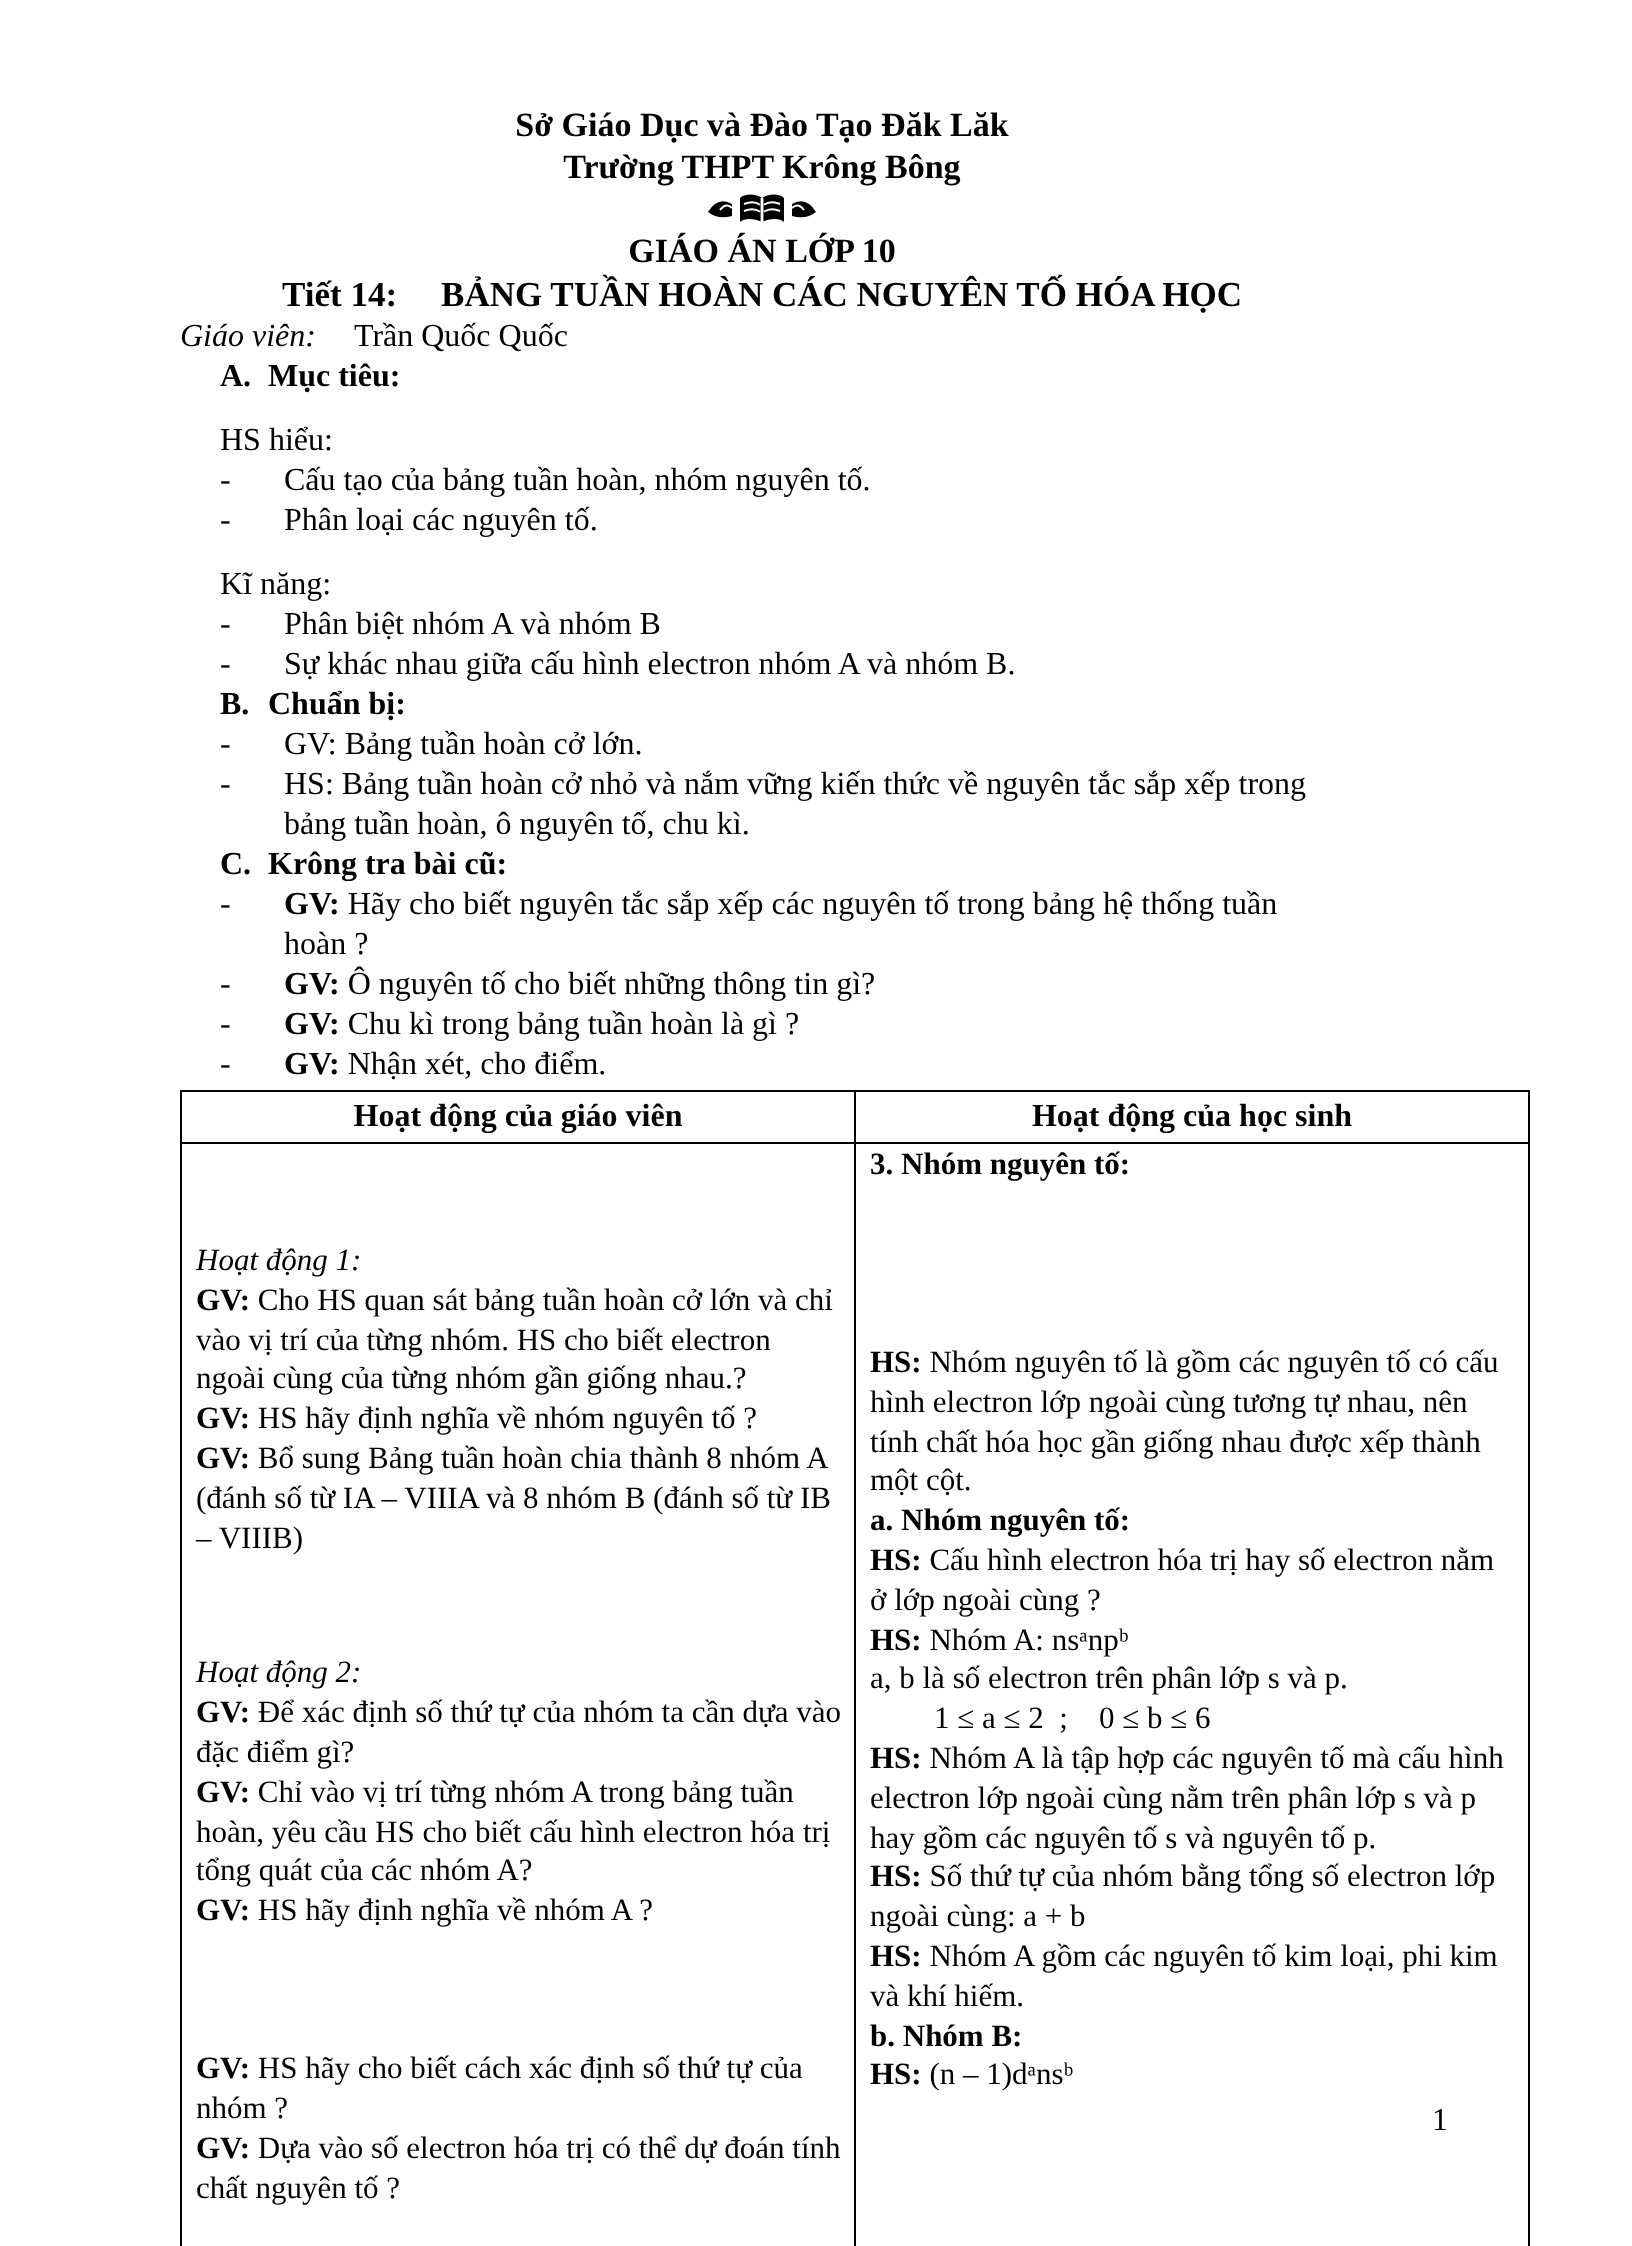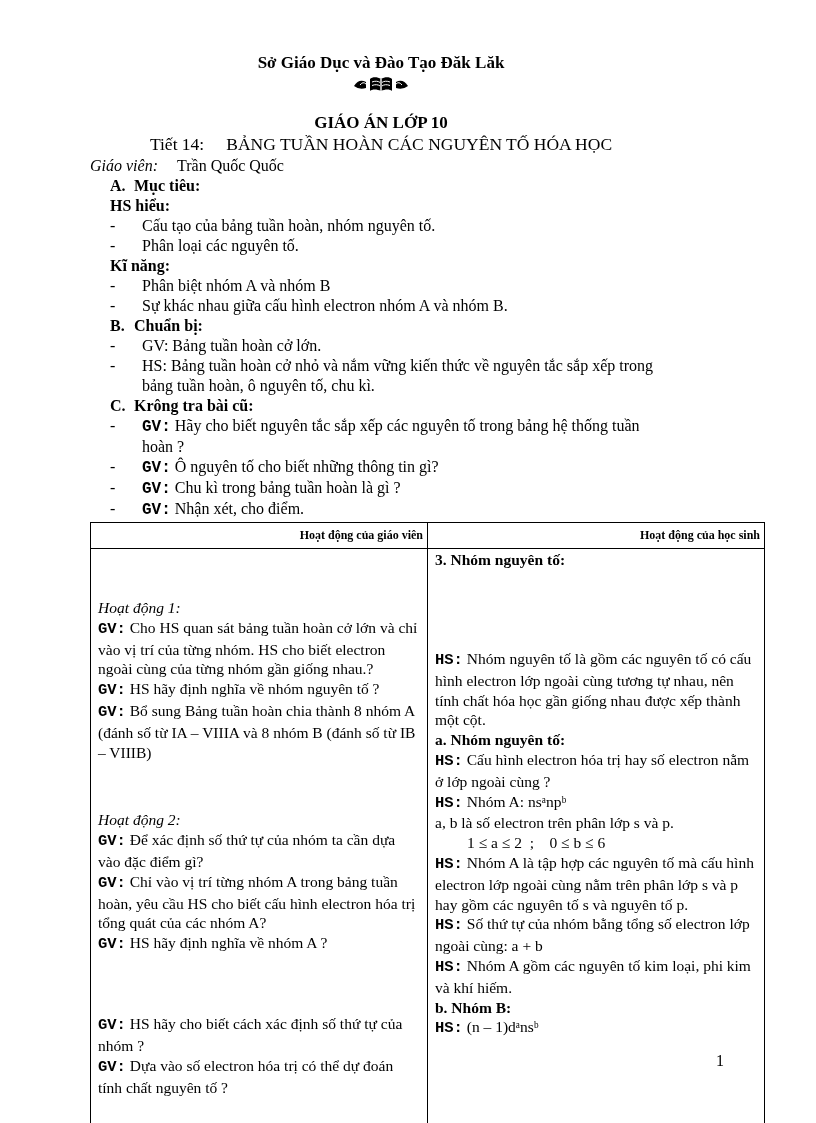--- a/index.html
+++ b/index.html
@@ -10,41 +10,41 @@
     color:#000;
   }
   .page {
     position:relative;
     width:724px; height:1123px;
     padding:52px 52px 0 90px;
   }
   .center { text-align:center; }
   .hdr-line { font-weight:bold; font-size:17px; line-height:21px; }
   .ornament-wrap { height:21px; line-height:21px; }
-  .doc-title { font-weight:bold; font-size:17px; line-height:21px;margin-top:18px; }
-  .lesson-line { font-weight:normal; font-size:17.5px; line-height:23px; }
+  .doc-title { font-weight:bold; font-size:17px; line-height:21px; }
+  .lesson-line { font-weight:bold; font-size:17.5px; line-height:23px; }
   .lesson-line .gap { display:inline-block; width:22px; }
   .teacher-line { font-size:16px; line-height:20px; }
   .teacher-line .lbl { font-style:italic; margin-right:19px; }
 
   #outline { font-size:16px; line-height:20px; }
   .ol-letter { padding-left:20px; font-weight:bold; }
   .ol-letter .marker { display:inline-block; width:24px; }
-  .ol-sub { padding-left:20px; font-weight:bold; }
+  .ol-sub { padding-left:20px; font-weight:normal;margin-top:12px; }
   .ol-dash { position:relative; padding-left:52px; }
   .ol-dash .dash-marker { position:absolute; left:20px; top:0; }
-  .pfx-b { font-weight:bold;font-family:Liberation Mono, monospace; }
+  .pfx-b { font-weight:bold; }
 
   table.act {
     width:675px; margin-top:2px;
     border-collapse:collapse; table-layout:fixed;
   }
   table.act, table.act th, table.act td { border:1.6px solid #000; }
   table.act th {
-    font-size:12px; font-weight:bold; text-align:right;
+    font-size:16px; font-weight:bold; text-align:center;
     padding:2px 4px; height:26px; vertical-align:middle;
   }
   table.act td {
     vertical-align:top;
     font-size:15.5px; line-height:19.8px;
     padding:1px 6px 4px 7px;
   }
   td.c-left { width:370px; }
   td.c-right { width:305px; }
   .blk-italic { font-style:italic;margin-top:48px; }
@@ -58,20 +58,21 @@
   }
   .ornament-svg { vertical-align:middle; }
 </style>
 </head>
 <body>
 
 <div class="page">
 
   <div class="center">
     <div class="hdr-line">Sở Giáo Dục và Đào Tạo Đăk Lăk</div>
+    <div class="hdr-line">Trường THPT Krông Bông</div>
     <div class="ornament-wrap">
       <svg class="ornament-svg" width="58" height="20" viewBox="0 0 58 20">
         <path d="M2 11 Q7 3 14 7 L14 13 Q7 15 2 11 Z" fill="#000"></path>
         <path d="M8 10 q3 -4 6 -1" stroke="#fff" stroke-width="1" fill="none"></path>
         <path d="M56 11 Q51 3 44 7 L44 13 Q51 15 56 11 Z" fill="#000"></path>
         <path d="M50 10 q-3 -4 -6 -1" stroke="#fff" stroke-width="1" fill="none"></path>
         <path d="M29 4 C25 1.5 20 2 18 4 L18 16 C20 14 25 14 29 16 C33 14 38 14 40 16 L40 4 C38 2 33 1.5 29 4 Z" fill="#000"></path>
         <path d="M29 4 L29 16" stroke="#fff" stroke-width="1.4"></path>
         <path d="M20 7 C23 5.8 26 6 28 7.4 M30 7.4 C32 6 35 5.8 38 7 M20 10.5 C23 9.3 26 9.5 28 10.9 M30 10.9 C32 9.5 35 9.3 38 10.5" stroke="#fff" stroke-width="1" fill="none"></path>
       </svg>

